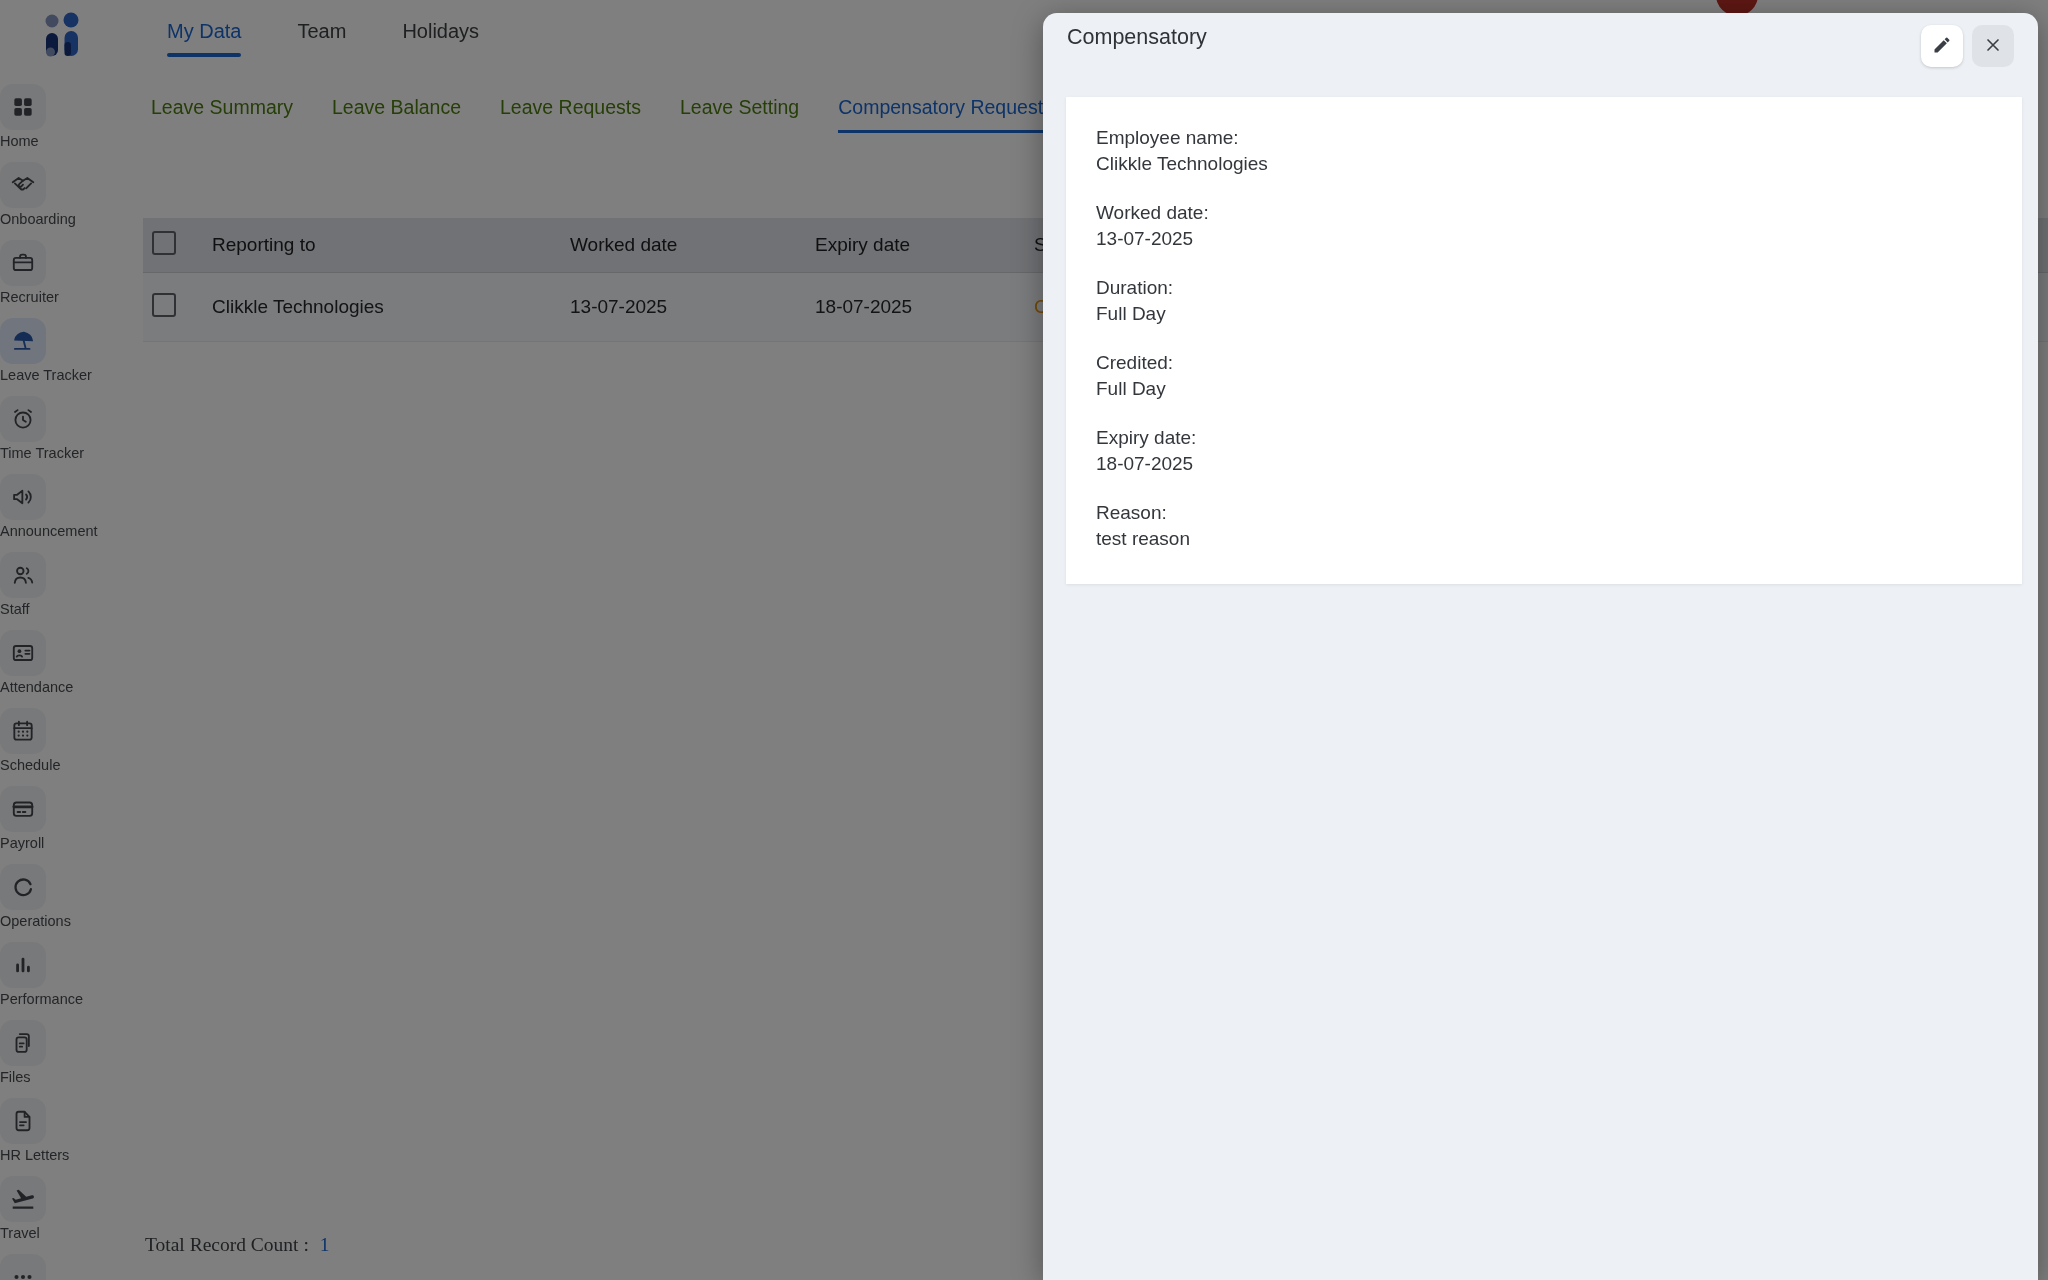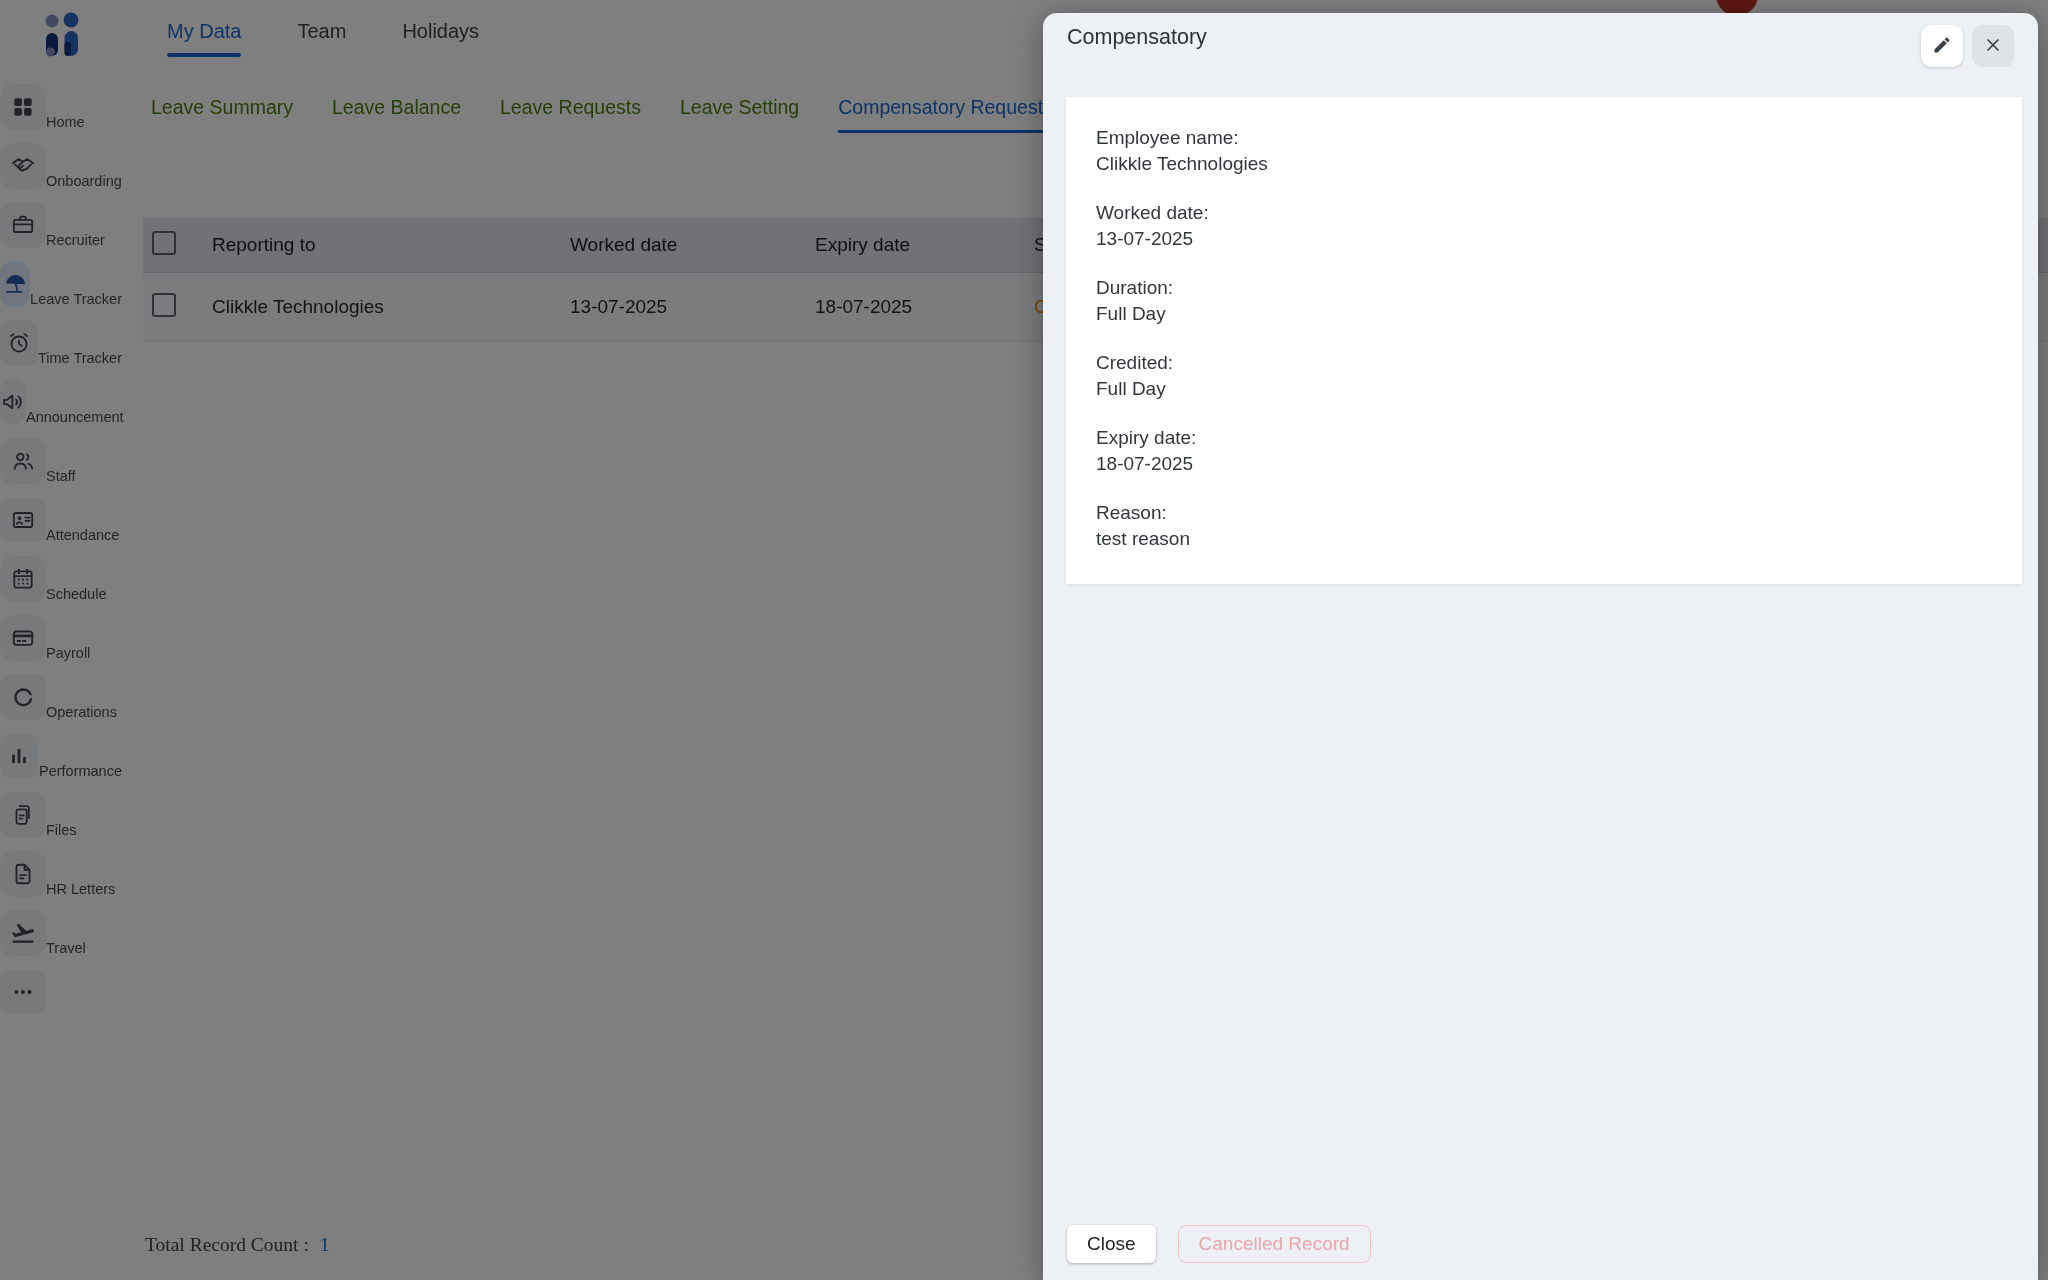--- a/index.html
+++ b/index.html
@@ -3,21 +3,21 @@
 <meta charset="utf-8">
 <style>
   html,body{margin:0;padding:0;background:#9aa0a6;}
   .screen{position:relative;width:2048px;height:1280px;background:#ffffff;overflow:hidden;
           font-family:"Liberation Sans",sans-serif;color:#26282b;}
   
   .base{position:absolute;inset:0;z-index:1;}
   .logo{position:absolute;left:42px;top:12px;width:42px;height:50px;}
   .side-nav{position:absolute;left:0;top:84px;width:122px;display:flex;flex-direction:column;
             align-items:center;gap:13px;}
-  .side-item{display:flex;flex-direction:row;align-items:flex-end;width:122px;cursor:pointer;}
+  .side-item{display:flex;flex-direction:column;align-items:flex-start;width:122px;cursor:pointer;}
   .chip{width:46px;height:46px;border-radius:13px;background:#f1f2f4;display:flex;
         align-items:center;justify-content:center;}
   .chip svg{width:26px;height:26px;display:block;}
   .side-item.active .chip{background:#e2eafb;}
   .side-label{font-size:14.5px;color:#474b50;margin-top:4px;line-height:15px;white-space:nowrap;}
   .main-tabs{position:absolute;left:167px;top:20px;display:flex;gap:56px;}
   .main-tab{position:relative;font-size:20px;font-weight:500;color:#3c4043;padding-bottom:14px;cursor:pointer;}
   .main-tab.active{color:var(--accent,#1a67d2);}
   .main-tab.active::after{content:"";position:absolute;left:0;right:0;bottom:0;height:4px;
     border-radius:2px;background:var(--accent,#1a67d2);}
@@ -333,19 +333,15 @@
         <div class="field">
           <div class="f-label">Expiry date:</div>
           <div class="f-value">18-07-2025</div>
         </div>
         <div class="field">
           <div class="f-label">Reason:</div>
           <div class="f-value">test reason</div>
         </div>
       </div>
 
-    <div class="modal-foot">
-      <button class="btn-close">Close</button>
-      <button class="btn-cancelled">Cancelled Record</button>
-    </div>
   </section>
 
 </div>
 
 </body></html>

